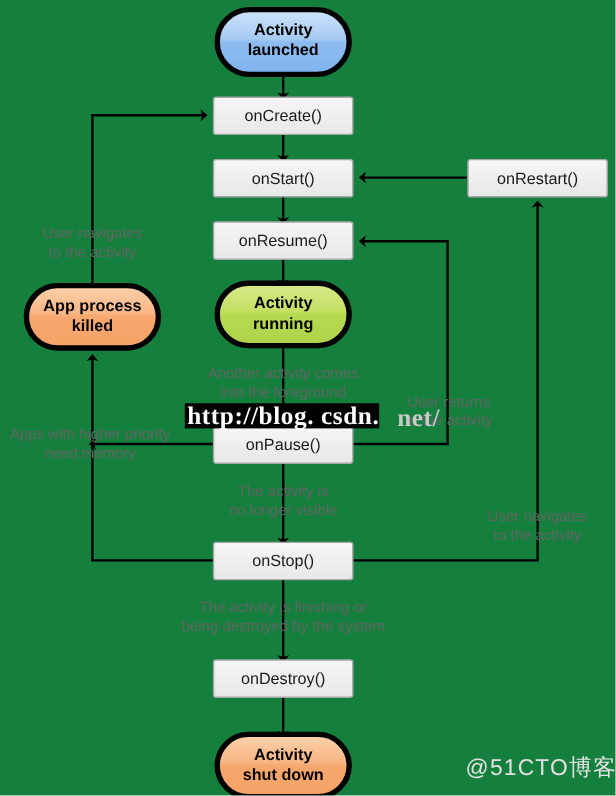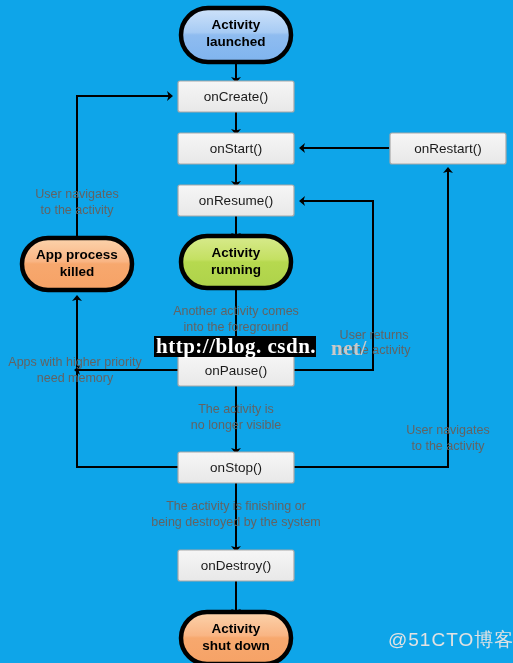--- a/index.html
+++ b/index.html
@@ -4,21 +4,21 @@
 <style>
   html, body {
     margin: 0;
     padding: 0;
     background: #ffffff;
   }
   #canvas {
     position: relative;
     width: 513px;
     height: 663px;
-    background: #0ea5e9;
+    background: #15803d;
     font-family: "Liberation Sans", sans-serif;
     overflow: hidden;
   }
   svg#diagram {
     position: absolute;
     left: 0;
     top: 0;
     width: 513px;
     height: 663px;
   }

